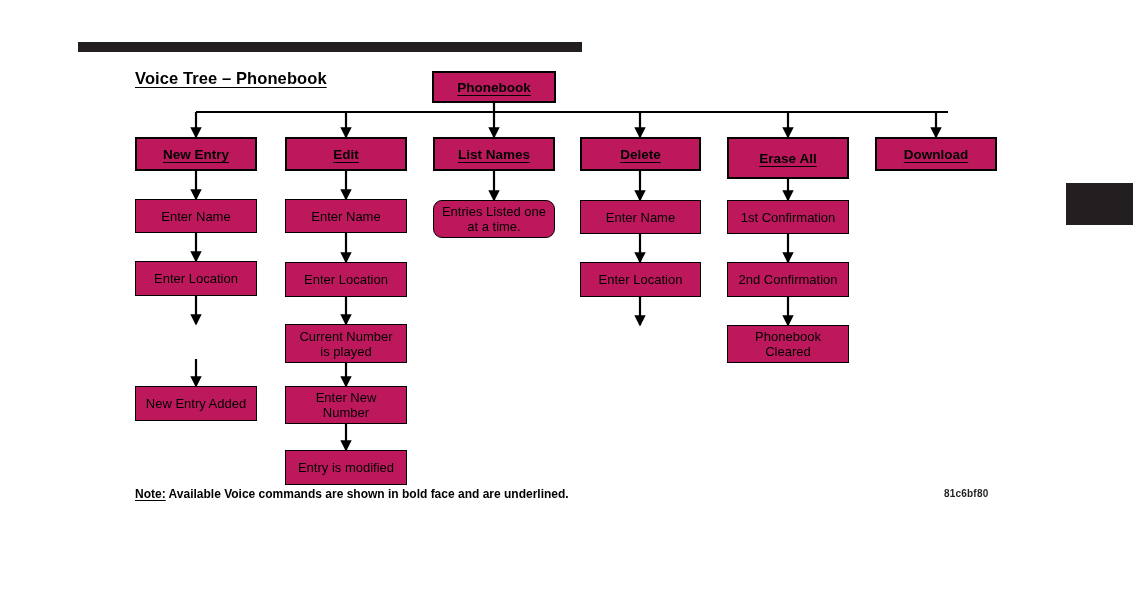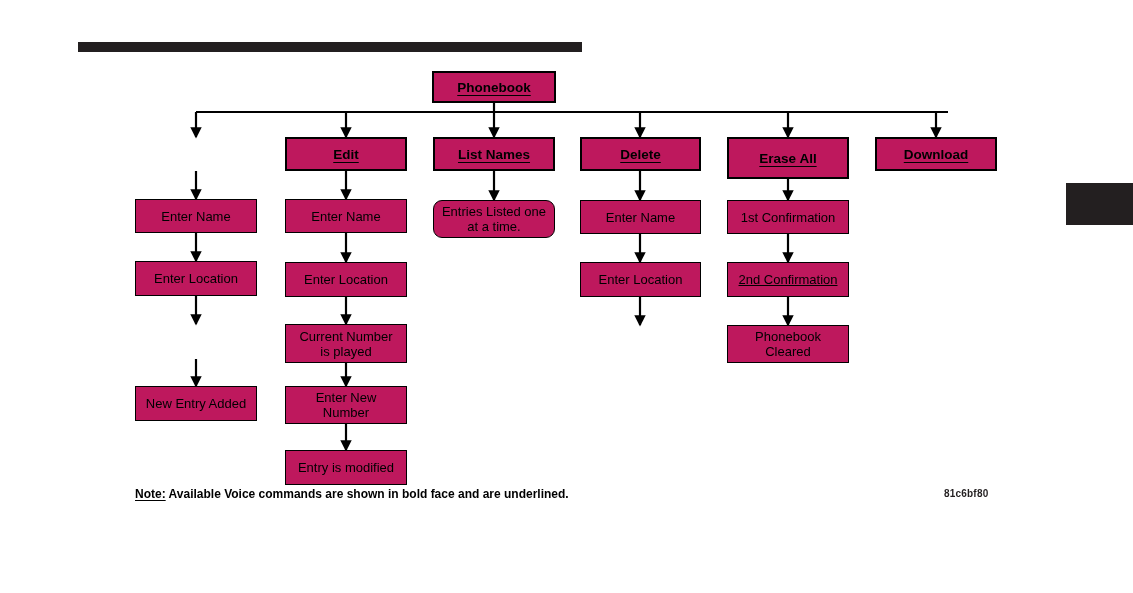--- a/index.html
+++ b/index.html
@@ -113,20 +113,21 @@
   }
 </style>
 </head>
 <body>
 
 <div id="page">
 
   <div class="bar-top"></div>
   <div class="tab-marker"></div>
 
+  <div class="diagram-title">Voice Tree – Phonebook</div>
 
   <svg class="connectors" viewBox="0 0 1133 593" xmlns="http://www.w3.org/2000/svg">
     <defs>
       <marker id="arrow" viewBox="0 0 10 10" refX="8.6" refY="5" markerWidth="5.2" markerHeight="5.2" orient="auto-start-reverse">
         <path d="M 0 0 L 10 5 L 0 10 z" fill="#000000"></path>
       </marker>
     </defs>
     <g stroke="#000000" stroke-width="2.2" fill="none">
 
       <path d="M 494 103 L 494 112"></path>
@@ -160,20 +161,23 @@
       <path d="M 788 171 L 788 200" marker-end="url(#arrow)"></path>
       <path d="M 788 234 L 788 262" marker-end="url(#arrow)"></path>
       <path d="M 788 297 L 788 325" marker-end="url(#arrow)"></path>
     </g>
   </svg>
 
   <div class="node command" style="left:432px; top:71px; width:124px; height:32px;">
     <span class="node-label">Phonebook</span>
   </div>
 
+  <div class="node command" style="left:135px; top:137px; width:122px; height:34px;">
+    <span class="node-label">New Entry</span>
+  </div>
   <div class="node" style="left:135px; top:199px; width:122px; height:34px;">
     <span class="node-label">Enter Name</span>
   </div>
   <div class="node" style="left:135px; top:261px; width:122px; height:35px;">
     <span class="node-label">Enter Location</span>
   </div>
   <div class="node" style="left:135px; top:386px; width:122px; height:35px;">
     <span class="node-label">New Entry Added</span>
   </div>
 
@@ -215,21 +219,21 @@
   <div class="node" style="left:580px; top:262px; width:121px; height:35px;">
     <span class="node-label">Enter Location</span>
   </div>
 
   <div class="node command" style="left:727px; top:137px; width:122px; height:42px;">
     <span class="node-label">Erase All</span>
   </div>
   <div class="node" style="left:727px; top:200px; width:122px; height:34px;">
     <span class="node-label">1st Confirmation</span>
   </div>
-  <div class="node" style="left:727px; top:262px; width:122px; height:35px;text-decoration:underline;">
+  <div class="node" style="left:727px; top:262px; width:122px; height:35px;">
     <span class="node-label">2nd Confirmation</span>
   </div>
   <div class="node" style="left:727px; top:325px; width:122px; height:38px;">
     <span class="node-label">Phonebook
 Cleared</span>
   </div>
 
   <div class="node command" style="left:875px; top:137px; width:122px; height:34px;">
     <span class="node-label">Download</span>
   </div>

